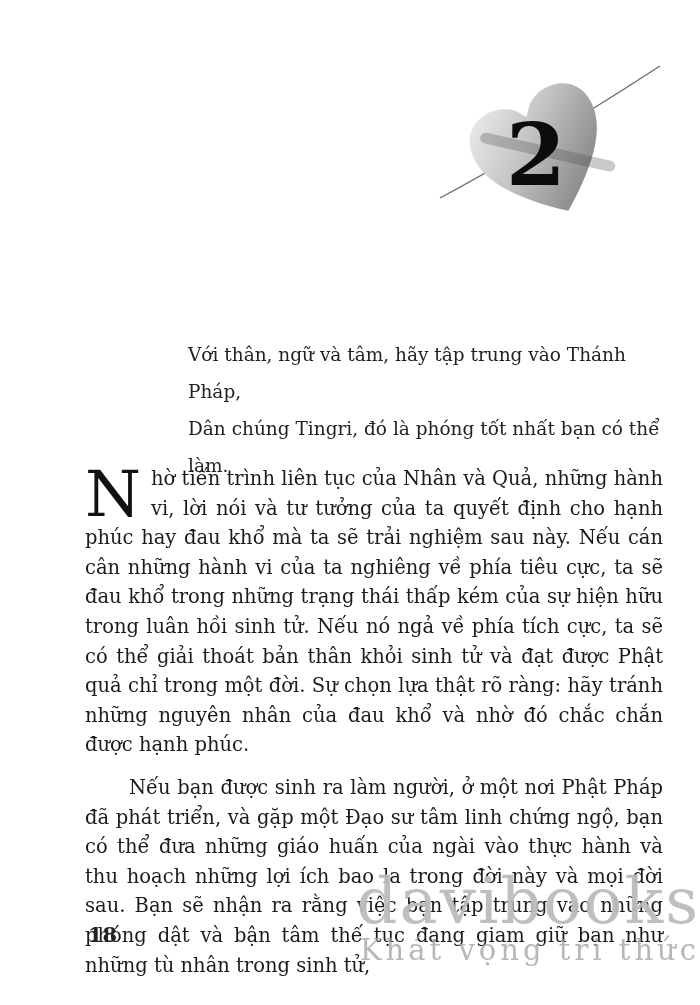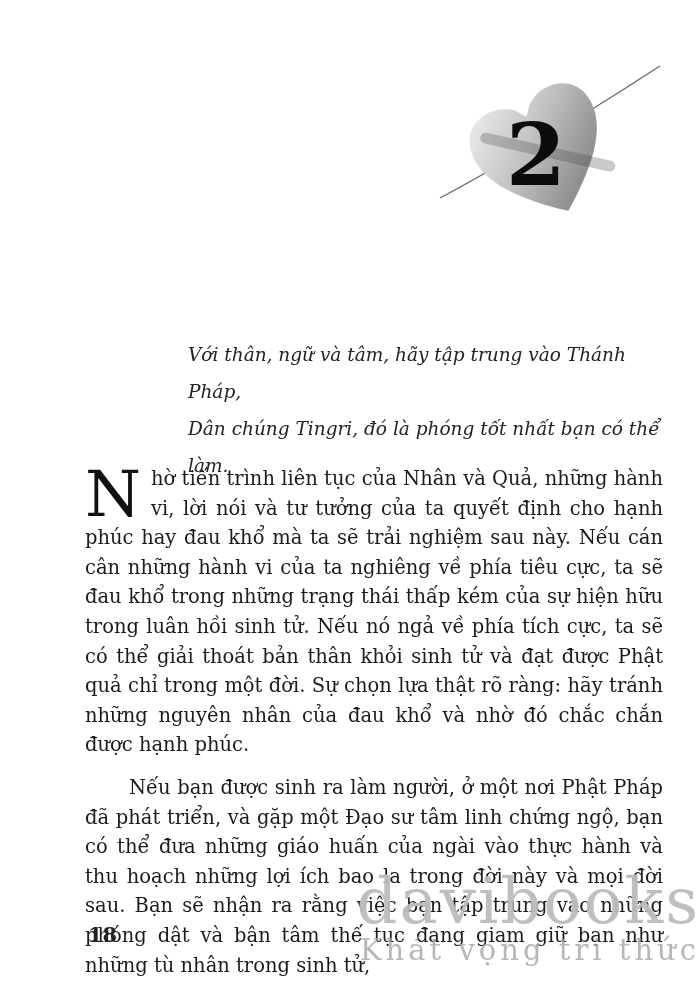--- a/index.html
+++ b/index.html
@@ -25,21 +25,20 @@
     width: 228px;
     height: 168px;
   }
 
   
   .epigraph {
     position: absolute;
     left: 188px;
     top: 336px;
     width: 482px;
-    font-style: italic;
     font-size: 18.5px;
     line-height: 37px;
     color: #222222;
   }
 
   
   .body-text {
     position: absolute;
     left: 85px;
     top: 464px;

